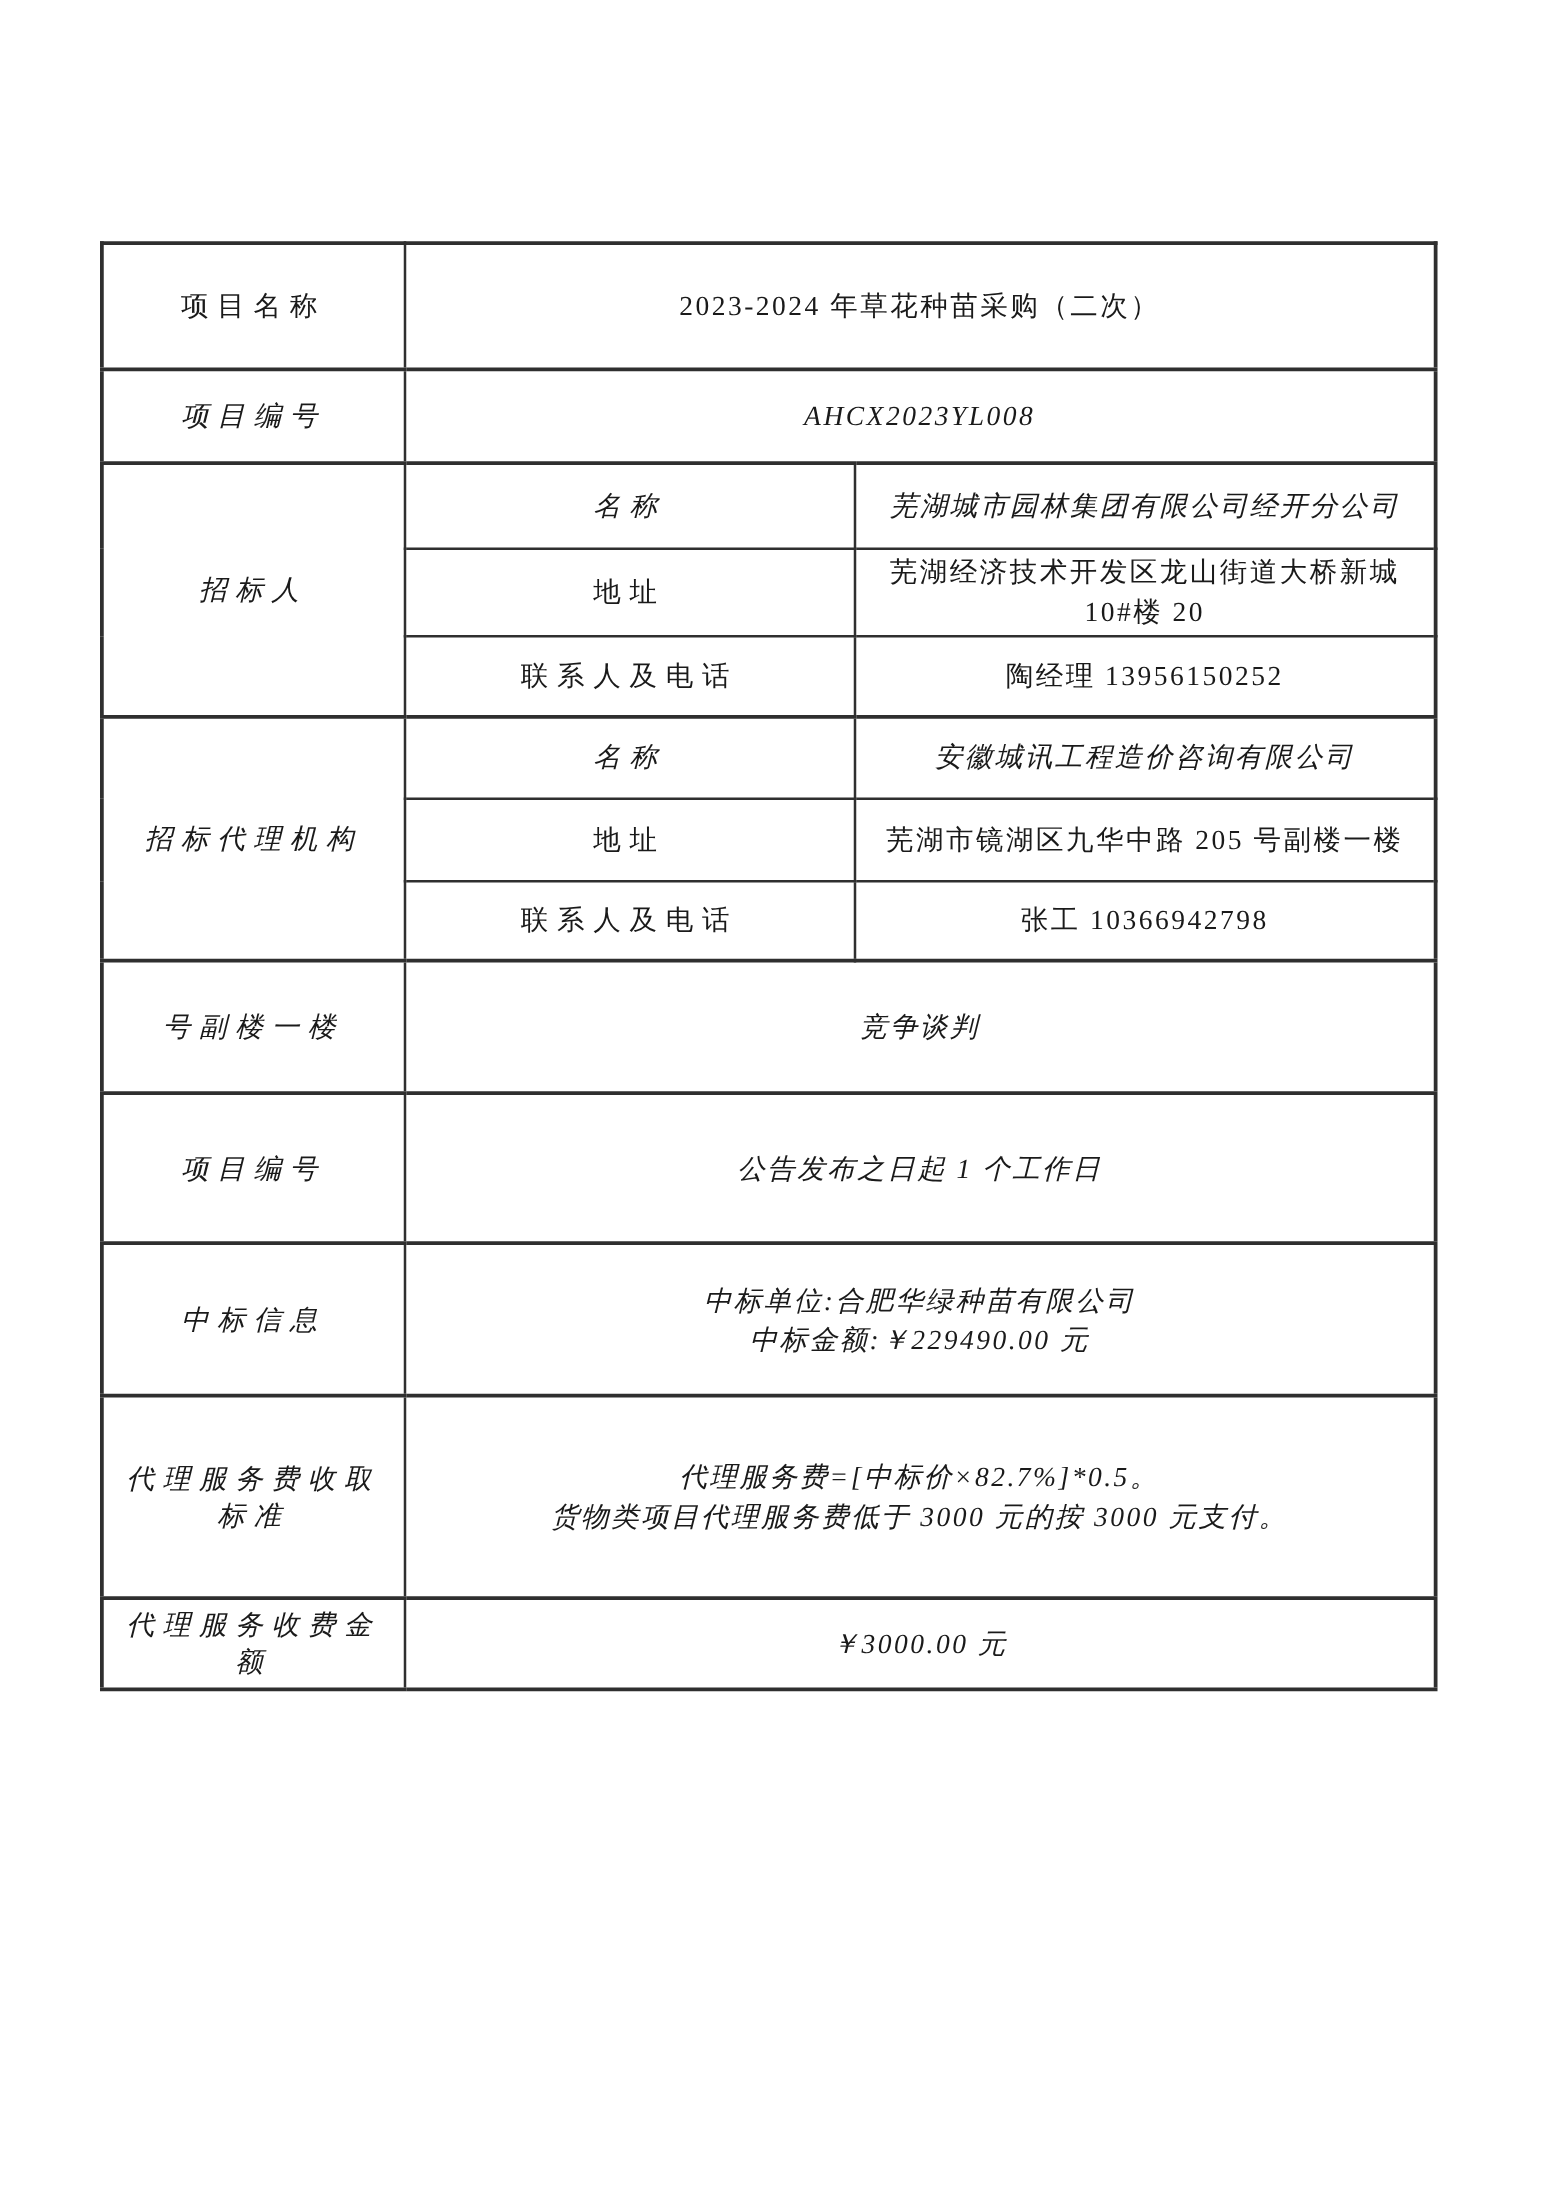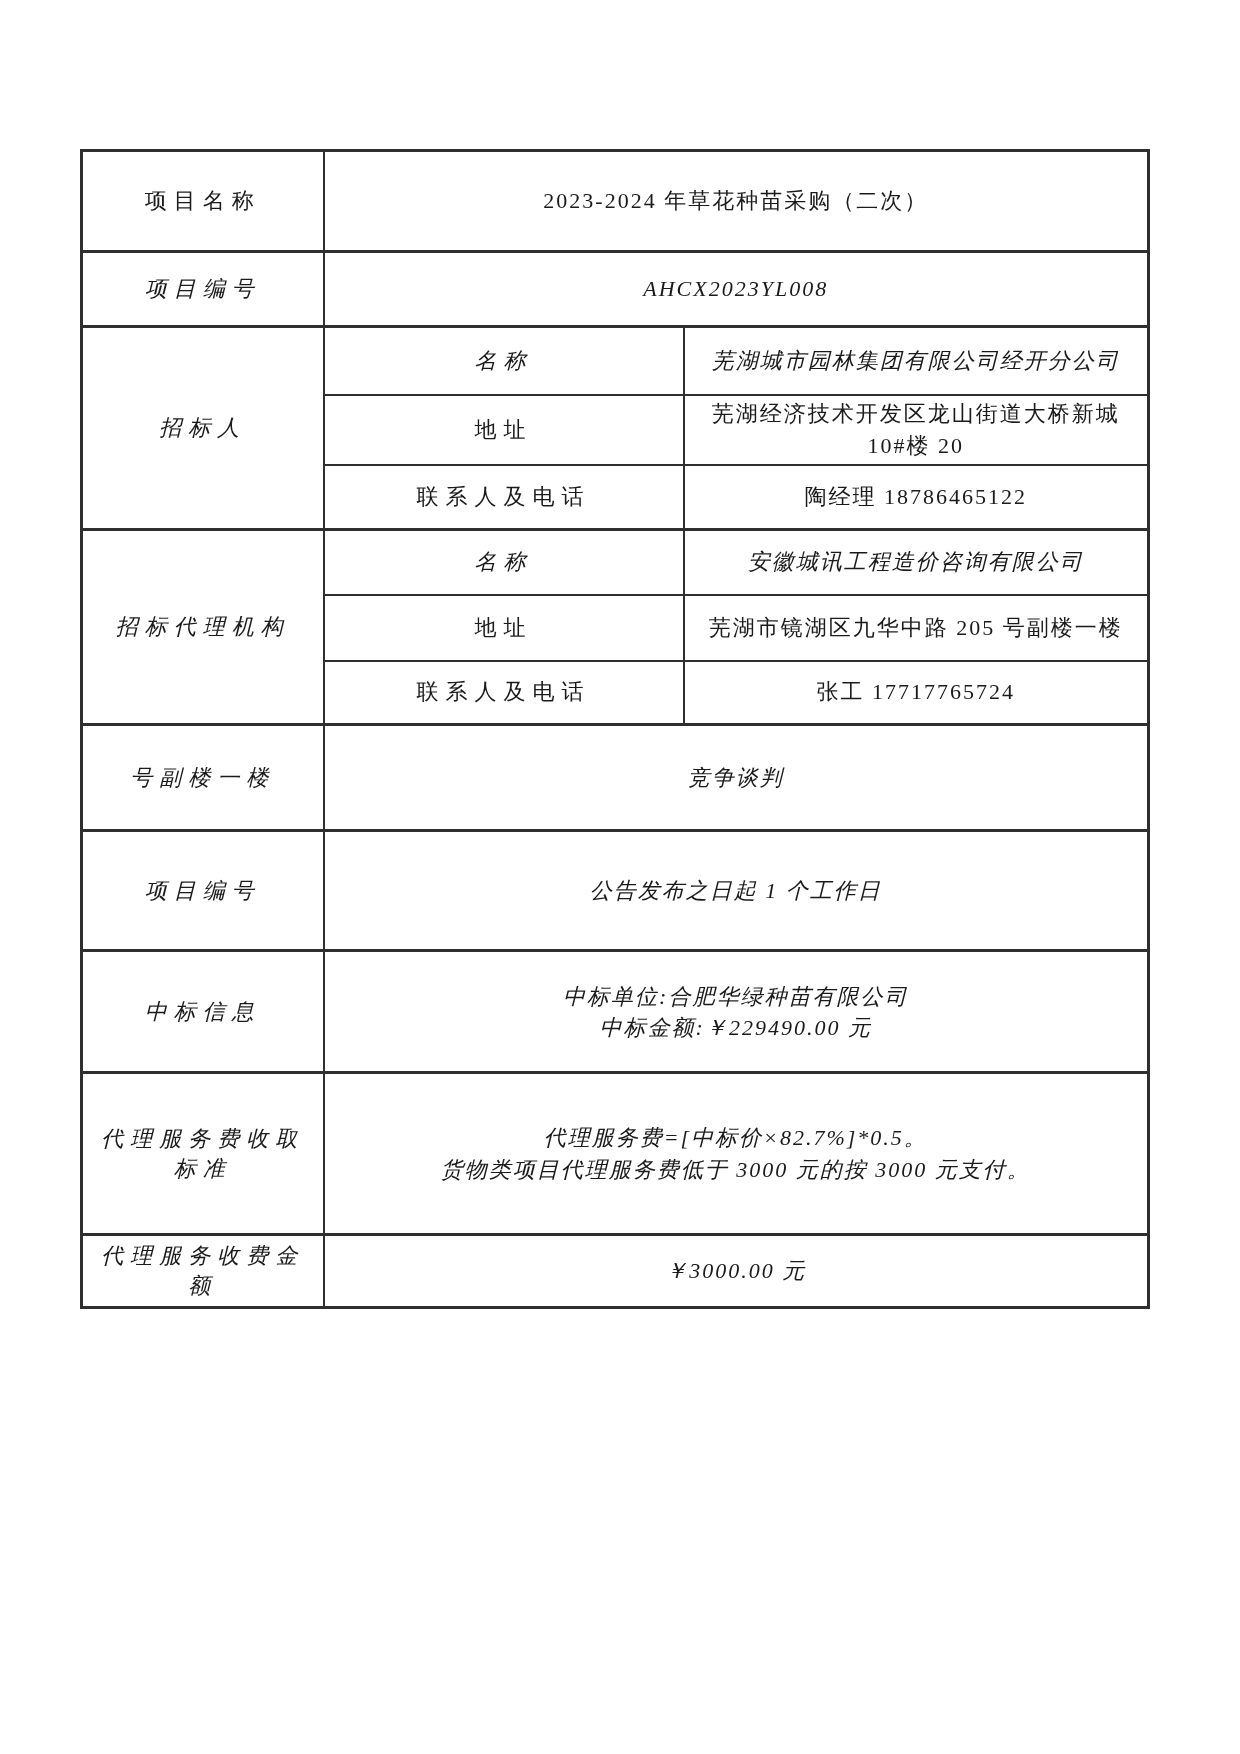--- a/index.html
+++ b/index.html
@@ -20,21 +20,21 @@
   }
   table.doc td{
     border:2px solid #2f2f2f;
     padding:2px 6px;
     font-size:22px;
     vertical-align:middle;
     text-align:center;
     overflow:hidden;
   }
   
-  table.doc{border:3px solid #2f2f2f;}
+  table.doc{border:3px solid #2f2f2f;margin-top:44px;}
   tr.sep td{border-top-width:3px;font-style:italic;}
   tr.end td{border-bottom-width:3px;}
 
   td.lbl{
     letter-spacing:7px;
     word-break:break-all;
     line-height:30px;
   }
   td.val{
     letter-spacing:2px;
@@ -75,35 +75,35 @@
       <td class="lbl" rowspan="3">招标人</td>
       <td class="lbl">名称</td>
       <td class="val">芜湖城市园林集团有限公司经开分公司</td>
     </tr>
     <tr style="height:69px">
       <td class="lbl">地址</td>
       <td class="val">芜湖经济技术开发区龙山街道大桥新城 10#楼 20</td>
     </tr>
     <tr style="height:65px">
       <td class="lbl">联系人及电话</td>
-      <td class="val">陶经理 18786465122</td>
+      <td class="val">陶经理 13956150252</td>
     </tr>
 
     <tr class="sep" style="height:65px">
       <td class="lbl" rowspan="3">招标代理机构</td>
       <td class="lbl">名称</td>
       <td class="val">安徽城讯工程造价咨询有限公司</td>
     </tr>
     <tr style="height:66px">
       <td class="lbl">地址</td>
       <td class="val">芜湖市镜湖区九华中路 205 号副楼一楼</td>
     </tr>
     <tr style="height:64px">
       <td class="lbl">联系人及电话</td>
-      <td class="val">张工 17717765724</td>
+      <td class="val">张工 10366942798</td>
     </tr>
 
     <tr class="sep" style="height:106px">
       <td class="lbl">号副楼一楼</td>
       <td class="val" colspan="2">竞争谈判</td>
     </tr>
 
     <tr class="sep" style="height:120px">
       <td class="lbl">项目编号</td>
       <td class="val" colspan="2">公告发布之日起 1 个工作日</td>

